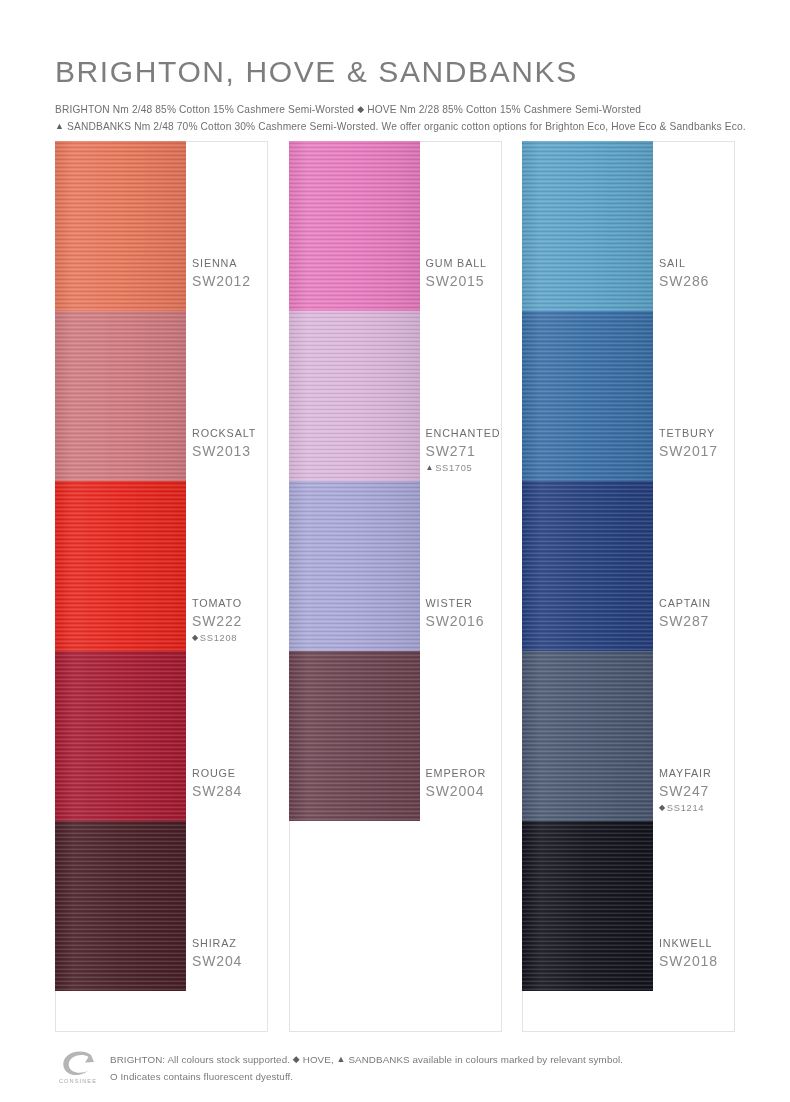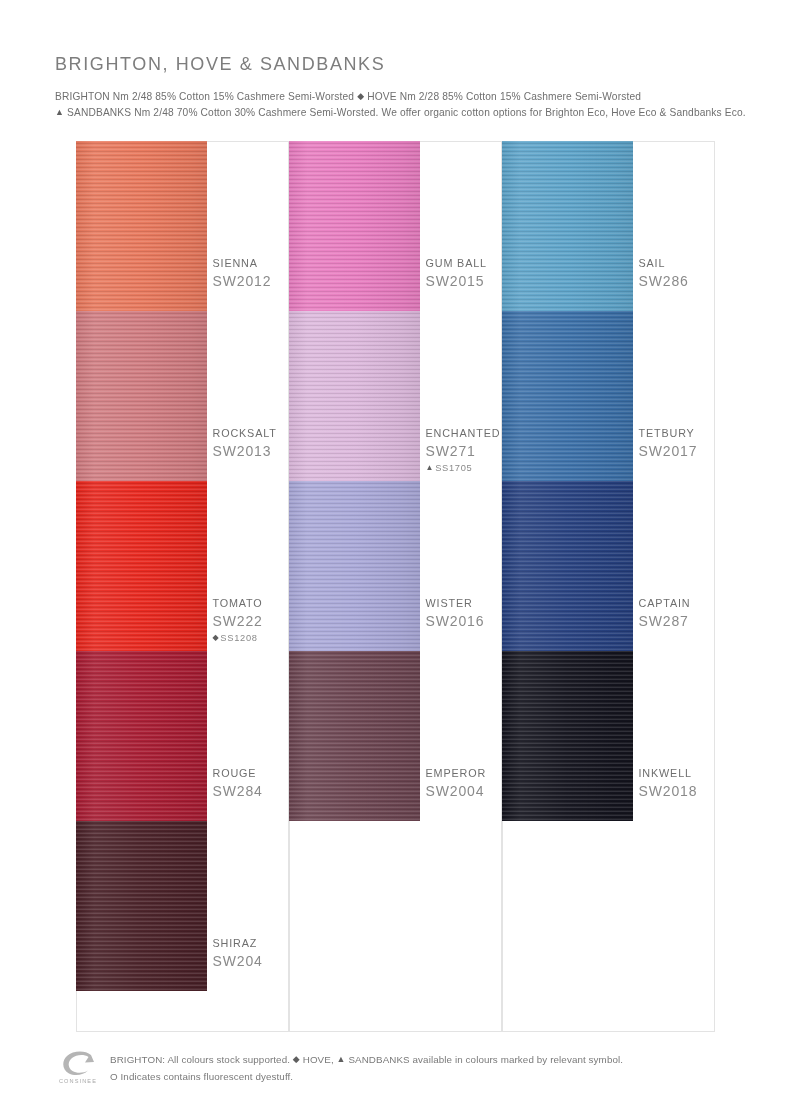--- a/index.html
+++ b/index.html
@@ -22,21 +22,21 @@
     height: 1102px;
     box-sizing: border-box;
     padding: 0 55px;
   }
 
   
   .header {
     padding-top: 55px;
   }
   .page-title {
-    font-size: 18px;
+    font-size: 30px;
     letter-spacing: 1.6px;
     font-weight: 400;
     color: #7d7d7d;
     margin: 0 0 14px 0;
     line-height: 1.1;
   }
   .subtitle-line {
     font-size: 10.2px;
     color: #6f6f6f;
     letter-spacing: 0.15px;
@@ -49,21 +49,21 @@
     color: #5f5f5f;
   }
 
   
   .columns {
     position: absolute;
     top: 141px;
     left: 55px;
     width: 680px;
     display: flex;
-    justify-content: center;
+    justify-content: space-between;
   }
   .column {
     width: 213px;
     position: relative;
   }
 
   .swatch-row {
     position: relative;
     height: 170px;
   }
@@ -339,20 +339,31 @@
           <div class="swatch" style="background: rgb(38, 64, 127);">
             <div class="thread"></div>
             <div class="sheen"></div>
           </div>
           <div class="swatch-label">
             <div class="color-name">CAPTAIN</div>
             <div class="color-code">SW287</div>
           </div>
         </div>
         <div class="swatch-row">
+          <div class="swatch" style="background: rgb(74, 88, 113);">
+            <div class="thread"></div>
+            <div class="sheen"></div>
+          </div>
+          <div class="swatch-label">
+            <div class="color-name">MAYFAIR</div>
+            <div class="color-code">SW247</div>
+            <div class="color-alt"><span class="sym">◆</span><span>SS1214</span></div>
+          </div>
+        </div>
+        <div class="swatch-row">
           <div class="swatch" style="background: rgb(20, 20, 30);">
             <div class="thread"></div>
             <div class="sheen"></div>
           </div>
           <div class="swatch-label">
             <div class="color-name">INKWELL</div>
             <div class="color-code">SW2018</div>
           </div>
         </div>
       </div>

